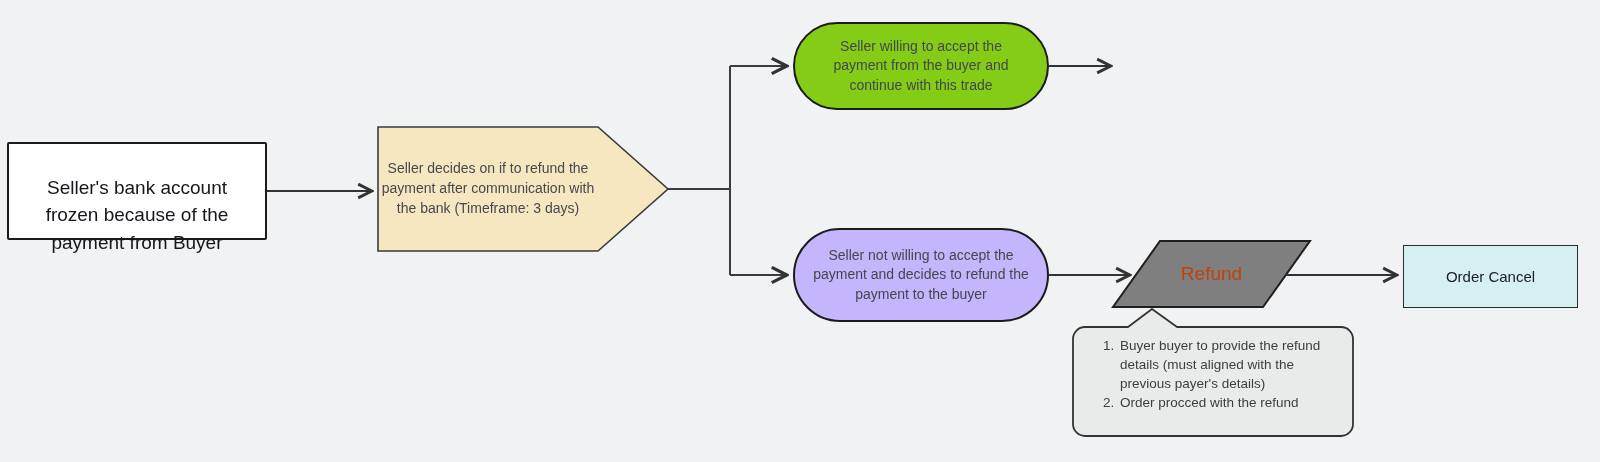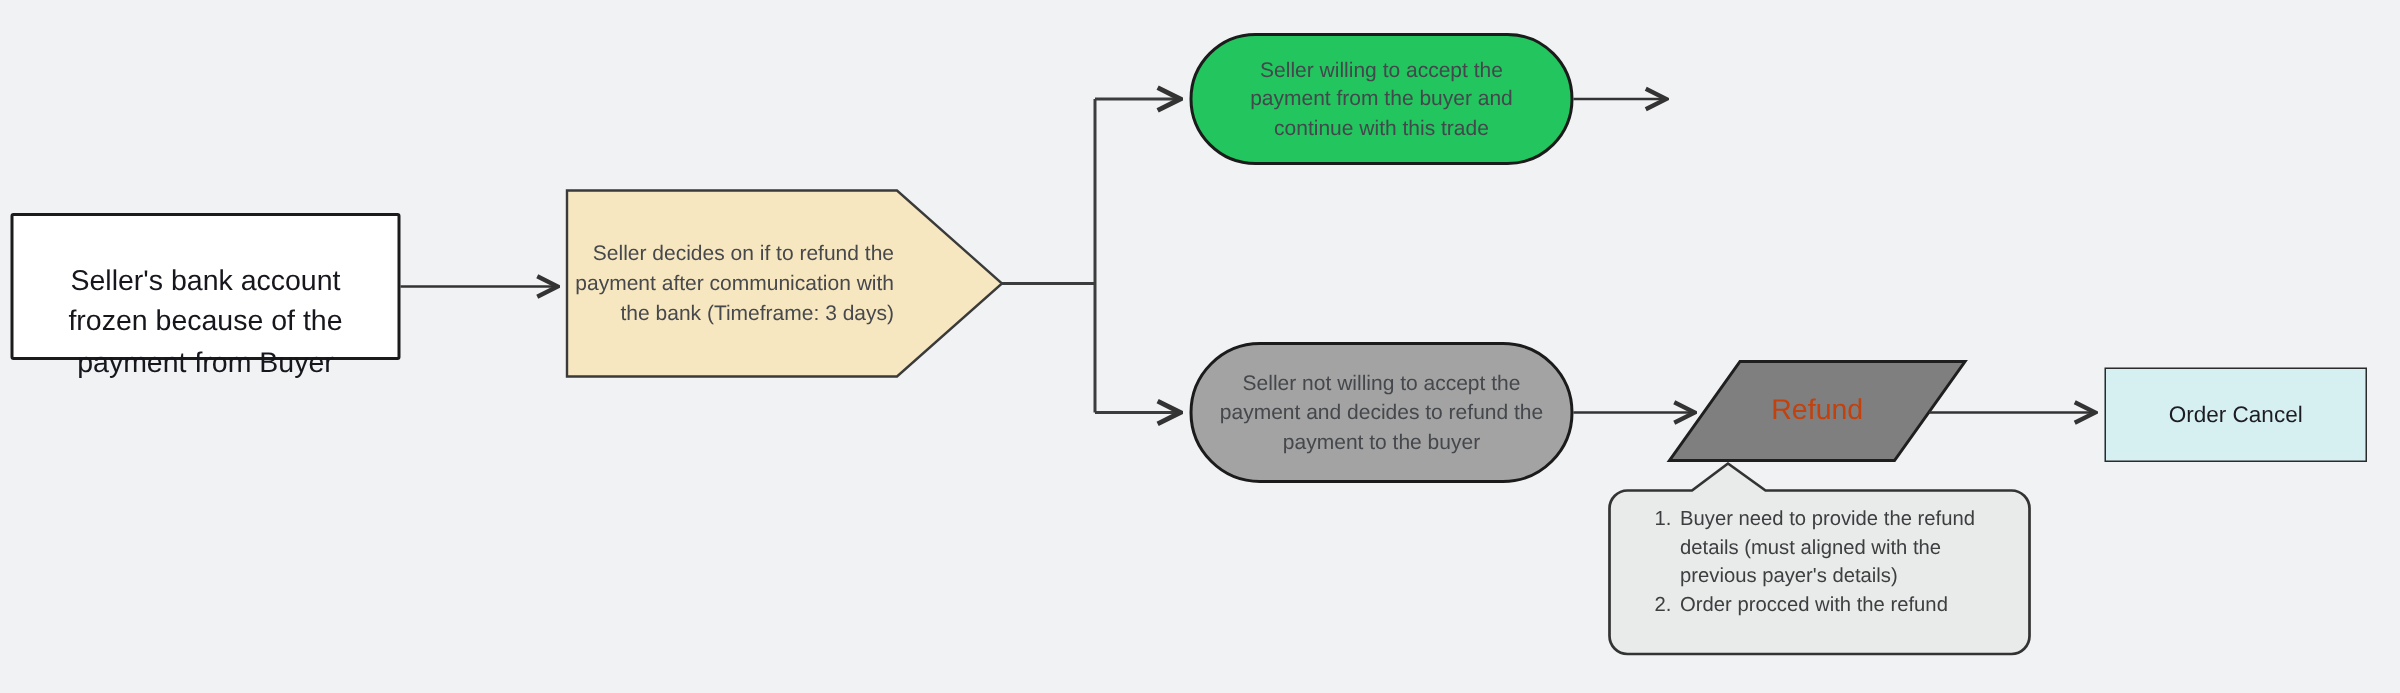--- a/index.html
+++ b/index.html
@@ -12,27 +12,27 @@
     position:absolute;display:flex;align-items:center;justify-content:center;
     text-align:center;box-sizing:border-box;
   }
   .start-box{
     left:7px;top:142px;width:260px;height:98px;background:#ffffff;
     border:2px solid #1b1b1b;border-radius:2px;font-size:19px;line-height:1.45;color:#16161d;
   }
   .start-box span{display:block;width:222px;margin-top:48px;}
   .decision-text{
     left:380px;top:127px;width:216px;height:124px;
-    font-size:14px;line-height:1.42;color:#46484c;text-align:right;
+    font-size:14px;line-height:1.42;color:#46484c;
   }
   .stadium{
-    border:2px solid #1b1b1b;font-size:14px;line-height:1.4;color:#44474b;background:#22c55e;
+    border:2px solid #1b1b1b;font-size:14px;line-height:1.4;color:#44474b;background:#84cc16;
   }
   .stadium.accept{left:793px;top:22px;width:256px;height:88px;border-radius:44px;padding:0 24px;}
-  .stadium.refuse{left:793px;top:228px;width:256px;height:94px;border-radius:47px;padding:0 16px;background:#a3a3a3;}
+  .stadium.refuse{left:793px;top:228px;width:256px;height:94px;border-radius:47px;padding:0 16px;background:#c4b5fd;}
   .rect-node{
     font-size:15px;color:#1c1c22;border:1.6px solid #2b2b2b;
   }
   .rect-node.complete{left:1117px;top:36px;width:173px;height:63px;background:#f4c2ed;}
   .rect-node.cancel{left:1403px;top:245px;width:175px;height:63px;background:#d6f0f2;text-align:right;}
   .refund-label{
     left:1151px;top:241px;width:121px;height:66px;color:#c2410c;font-size:19px;
   }
   .note-body{
     left:1073px;top:327px;width:280px;height:109px;display:block;text-align:left;
@@ -88,18 +88,18 @@
   <div class="node refund-label">
     <span>Refund</span>
   </div>
 
   <div class="node rect-node cancel">
     <span>Order Cancel</span>
   </div>
 
   <div class="node note-body">
     <ol>
-      <li>Buyer need to provide the refund details (must aligned with the previous payer's details)</li>
+      <li>Buyer buyer to provide the refund details (must aligned with the previous payer's details)</li>
       <li>Order procced with the refund</li>
     </ol>
   </div>
 
 </div>
 
 </body></html>

